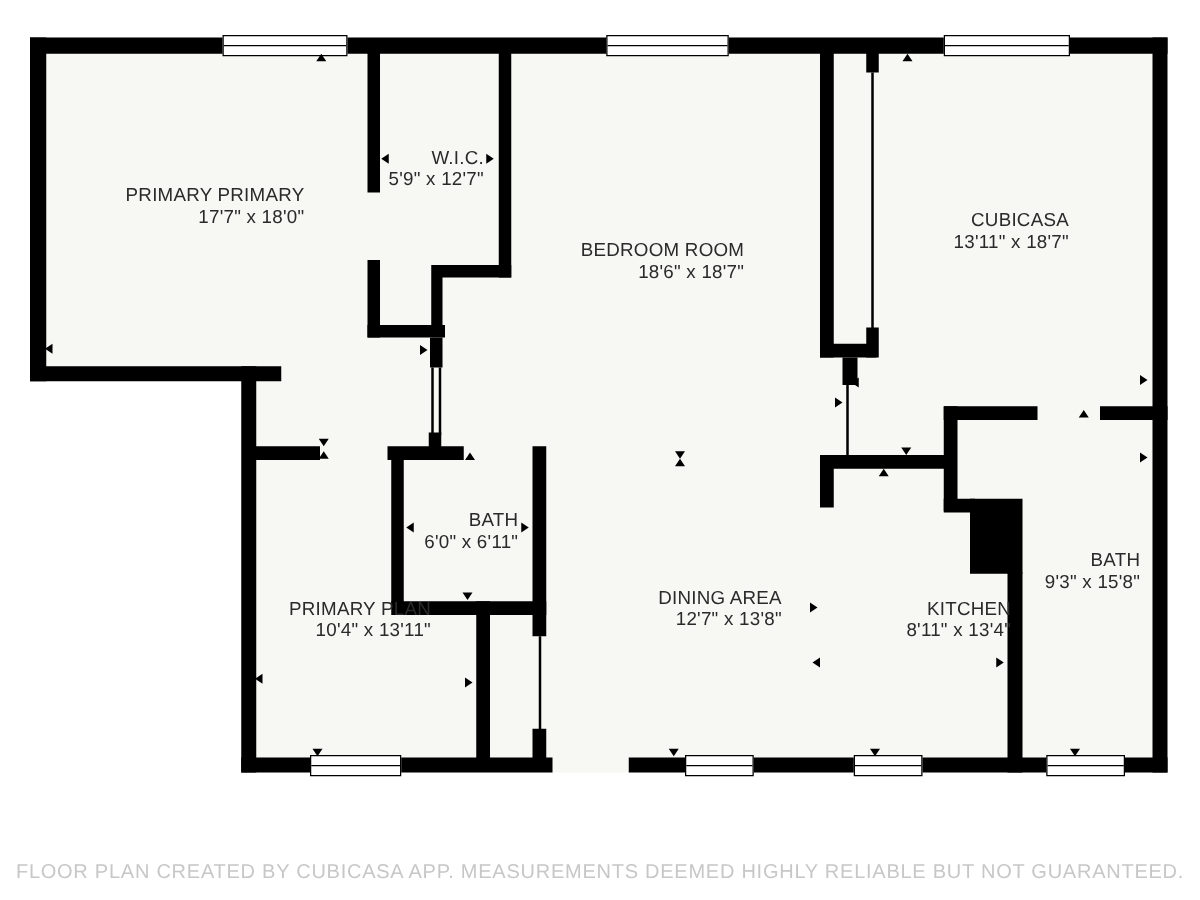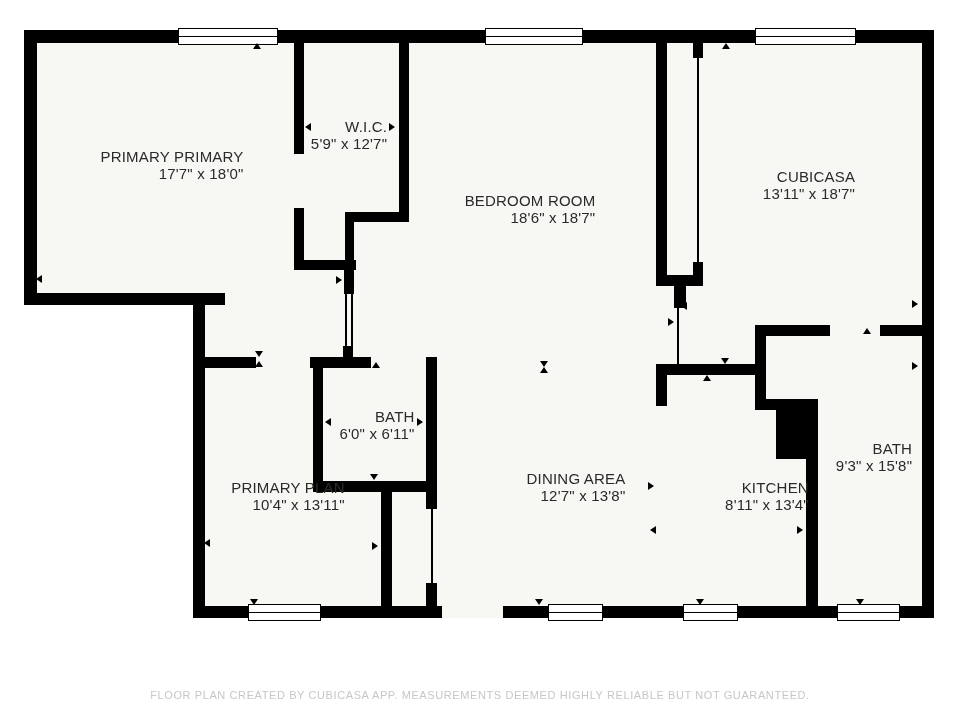--- a/index.html
+++ b/index.html
@@ -12,21 +12,21 @@
   .window{position:absolute;background:#fff;border:1.5px solid #000;box-sizing:border-box;}
   .window .mid{position:absolute;left:0;right:0;top:50%;height:1.5px;margin-top:-1px;background:#000;}
   .tri{position:absolute;width:0;height:0;}
   .td{border-left:4px solid transparent;border-right:4px solid transparent;border-top:6px solid #000;}
   .tu{border-left:4px solid transparent;border-right:4px solid transparent;border-bottom:6px solid #000;}
   .tl{border-top:4px solid transparent;border-bottom:4px solid transparent;border-right:6px solid #000;}
   .tr{border-top:4px solid transparent;border-bottom:4px solid transparent;border-left:6px solid #000;}
   .label{position:absolute;transform:translateX(-50%);text-align:right;color:#2a2a2a;
          font-size:15px;line-height:17px;white-space:nowrap;letter-spacing:.2px;}
   .label span{display:block;}
-  .footer{position:absolute;left:0;right:0;top:689px;text-align:center;font-size:11px;
+  .footer{position:absolute;left:0;right:0;top:689px;text-align:center;font-size:16px;
           letter-spacing:.6px;color:#c7c7c7;}
   .logo{position:absolute;left:876px;top:653px;width:82px;height:64px;color:#e63c36;
         font-style:italic;font-weight:bold;}
   .logo .the{position:absolute;left:17px;top:1px;font-size:11px;letter-spacing:.5px;}
   .logo .mls{position:absolute;left:5px;top:5px;font-size:34px;letter-spacing:-2px;
              transform:scaleX(.92);transform-origin:left top;}
   .logo .tm{position:absolute;left:66px;top:9px;font-size:6px;}
   .logo .bar{position:absolute;left:33px;top:47px;width:20px;height:4px;background:#e63c36;
              transform:skewX(-12deg);}
   .logo .com{position:absolute;left:53px;top:45px;font-size:8px;}

